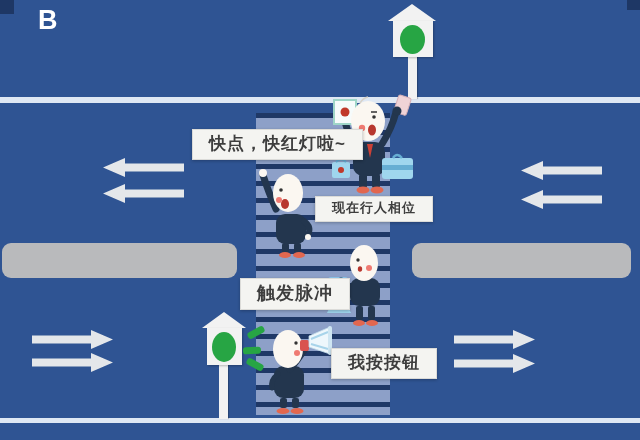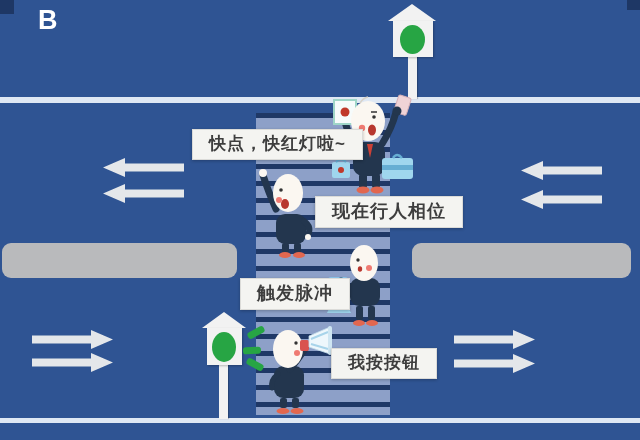--- a/index.html
+++ b/index.html
@@ -211,21 +211,21 @@
       <rect x="44" y="16" width="9" height="11" rx="2" fill="#d9534f"></rect>
       <polygon points="53,12 74,3 74,30 53,23" fill="#eef7fc" stroke="#c2dcea" stroke-width="0.8"></polygon>
       <path d="M55,15 L72,8 M55,20 L72,25" stroke="#a8d4ea" stroke-width="2" fill="none"></path>
       <rect x="72" y="2" width="4" height="29" rx="2" fill="#cfe6f2"></rect>
     </g>
   </svg>
 
   <div class="bubble" style="left:192px; top:129px;">
     <span>快点，快红灯啦~</span>
   </div>
-  <div class="bubble" style="left:315px; top:196px; font-size:18px;">
+  <div class="bubble" style="left:315px; top:196px; font-size:13px;">
     <span>现在行人相位</span>
   </div>
   <div class="bubble" style="left:331px; top:348px;">
     <span>我按按钮</span>
   </div>
   <div class="bubble" style="left:240px; top:278px; font-size:18px;">
     <span>触发脉冲</span>
   </div>
 
 </div>

